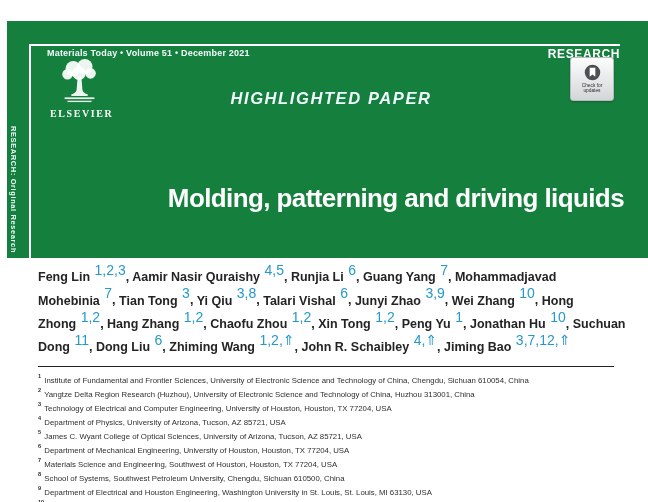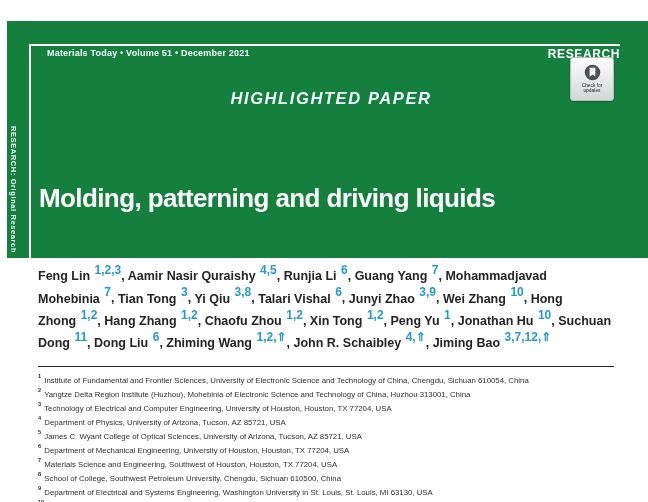--- a/index.html
+++ b/index.html
@@ -59,68 +59,83 @@
     position:absolute;left:39px;top:183px;width:585px;
     color:#ffffff;font-size:26px;font-weight:bold;letter-spacing:-.6px;
     line-height:30px;
   }
   
   .author-list{
     position:absolute;left:38px;top:263px;width:588px;
     color:#242424;font-size:12.5px;font-weight:bold;line-height:17.2px;
   }
   .a-sup{
-    color:#2599CC;font-size:12px;font-weight:bold;
+    color:#2599CC;font-size:14px;font-weight:normal;
     position:relative;top:-1px;margin-left:1px;
   }
   
   .aff-divider{position:absolute;left:38px;top:366px;width:576px;height:1px;background:#222222;}
   .affiliation-list{
     position:absolute;left:38px;top:372px;width:595px;
     color:#2e2e2e;font-size:7.8px;line-height:10.4px;
   }
   .aff-num{font-size:5.6px;position:relative;top:-1px;margin-right:1px;font-weight:bold;}
 </style>
 </head>
 <body>
 
 <div class="teal-region">
   <div class="masthead-line">Materials Today • Volume 51 • December 2021</div>
   <div class="section-label">RESEARCH</div>
   <div class="h-rule" style="left:23px;top:23px;"></div>
   <div class="sidebar-label" style="left:2px;top:105px;">RESEARCH: Original Research</div>
   <div class="v-rule" style="left:22px;top:23px;"></div>
 
+  <div class="logo-box" style="left:43px;top:37px;">
+    <svg width="48" height="48" viewBox="0 0 50 50">
+      <g fill="#ffffff" fill-opacity="0.92">
+        <circle cx="18" cy="11" r="8"></circle>
+        <circle cx="30" cy="9" r="8"></circle>
+        <circle cx="36" cy="16" r="5.5"></circle>
+        <circle cx="12" cy="17" r="5.5"></circle>
+        <circle cx="24" cy="16" r="7"></circle>
+        <path d="M22.5 20 L26.5 20 L27.5 33 C27.8 35.5 30.5 37.5 33 37.8 L33 39.5 L16 39.5 L16 37.8 C18.5 37.5 21.2 35.5 21.5 33 Z"></path>
+        <rect x="9" y="41" width="31" height="1.8"></rect>
+        <rect x="12" y="44.5" width="25" height="1.4"></rect>
+      </g>
+    </svg>
+    <div class="publisher-name">ELSEVIER</div>
+  </div>
 
   <div class="banner-label" style="top:68px;">HIGHLIGHTED PAPER</div>
 
   <div class="update-badge" style="left:563px;top:36px;">
     <svg width="17" height="17" viewBox="0 0 18 18">
       <circle cx="9" cy="9" r="8.2" fill="#4d4f52"></circle>
       <path d="M6 4 h6 v9.4 l-3 -2.4 l-3 2.4 z" fill="#ffffff"></path>
     </svg>
     <div class="badge-text">
       <div>Check for</div>
       <div>updates</div>
     </div>
   </div>
 
-  <div class="article-title" style="left:32px;top:162px;">
+  <div class="article-title" style="left:32px;top:162px;text-align:right;">
     <div>Molding, patterning and driving liquids</div>
   </div>
 </div>
 
 <div class="author-list"><span><span>Feng Lin</span>&nbsp;<sup class="a-sup">1,2,3</sup></span>, <span><span>Aamir Nasir Quraishy</span>&nbsp;<sup class="a-sup">4,5</sup></span>, <span><span>Runjia Li</span>&nbsp;<sup class="a-sup">6</sup></span>, <span><span>Guang Yang</span>&nbsp;<sup class="a-sup">7</sup></span>, <span><span>Mohammadjavad Mohebinia</span>&nbsp;<sup class="a-sup">7</sup></span>, <span><span>Tian Tong</span>&nbsp;<sup class="a-sup">3</sup></span>, <span><span>Yi Qiu</span>&nbsp;<sup class="a-sup">3,8</sup></span>, <span><span>Talari Vishal</span>&nbsp;<sup class="a-sup">6</sup></span>, <span><span>Junyi Zhao</span>&nbsp;<sup class="a-sup">3,9</sup></span>, <span><span>Wei Zhang</span>&nbsp;<sup class="a-sup">10</sup></span>, <span><span>Hong Zhong</span>&nbsp;<sup class="a-sup">1,2</sup></span>, <span><span>Hang Zhang</span>&nbsp;<sup class="a-sup">1,2</sup></span>, <span><span>Chaofu Zhou</span>&nbsp;<sup class="a-sup">1,2</sup></span>, <span><span>Xin Tong</span>&nbsp;<sup class="a-sup">1,2</sup></span>, <span><span>Peng Yu</span>&nbsp;<sup class="a-sup">1</sup></span>, <span><span>Jonathan Hu</span>&nbsp;<sup class="a-sup">10</sup></span>, <span><span>Suchuan Dong</span>&nbsp;<sup class="a-sup">11</sup></span>, <span><span>Dong Liu</span>&nbsp;<sup class="a-sup">6</sup></span>, <span><span>Zhiming Wang</span>&nbsp;<sup class="a-sup">1,2,⇑</sup></span>, <span><span>John R. Schaibley</span>&nbsp;<sup class="a-sup">4,⇑</sup></span>, <span><span>Jiming Bao</span>&nbsp;<sup class="a-sup">3,7,12,⇑</sup></span></div>
 
 <div class="aff-divider"></div>
 
 <div class="affiliation-list">
     <div><sup class="aff-num">1</sup> <span>Institute of Fundamental and Frontier Sciences, University of Electronic Science and Technology of China, Chengdu, Sichuan 610054, China</span></div>
-    <div><sup class="aff-num">2</sup> <span>Yangtze Delta Region Institute (Huzhou), Mohebinia of Electronic Science and Technology of China, Huzhou 313001, China</span></div>
+    <div><sup class="aff-num">2</sup> <span>Yangtze Delta Region Research (Huzhou), University of Electronic Science and Technology of China, Huzhou 313001, China</span></div>
     <div><sup class="aff-num">3</sup> <span>Technology of Electrical and Computer Engineering, University of Houston, Houston, TX 77204, USA</span></div>
     <div><sup class="aff-num">4</sup> <span>Department of Physics, University of Arizona, Tucson, AZ 85721, USA</span></div>
     <div><sup class="aff-num">5</sup> <span>James C. Wyant College of Optical Sciences, University of Arizona, Tucson, AZ 85721, USA</span></div>
     <div><sup class="aff-num">6</sup> <span>Department of Mechanical Engineering, University of Houston, Houston, TX 77204, USA</span></div>
     <div><sup class="aff-num">7</sup> <span>Materials Science and Engineering, Southwest of Houston, Houston, TX 77204, USA</span></div>
-    <div><sup class="aff-num">8</sup> <span>School of College, Southwest Petroleum University, Chengdu, Sichuan 610500, China</span></div>
-    <div><sup class="aff-num">9</sup> <span>Department of Electrical and Systems Engineering, Washington University in St. Louis, St. Louis, MI 63130, USA</span></div>
+    <div><sup class="aff-num">8</sup> <span>School of Systems, Southwest Petroleum University, Chengdu, Sichuan 610500, China</span></div>
+    <div><sup class="aff-num">9</sup> <span>Department of Electrical and Houston Engineering, Washington University in St. Louis, St. Louis, MI 63130, USA</span></div>
     <div><sup class="aff-num">10</sup> <span>Department of Electrical and Computer Engineering, Baylor University, Waco, TX 76798, USA</span></div>
   </div>
 
 </body></html>

